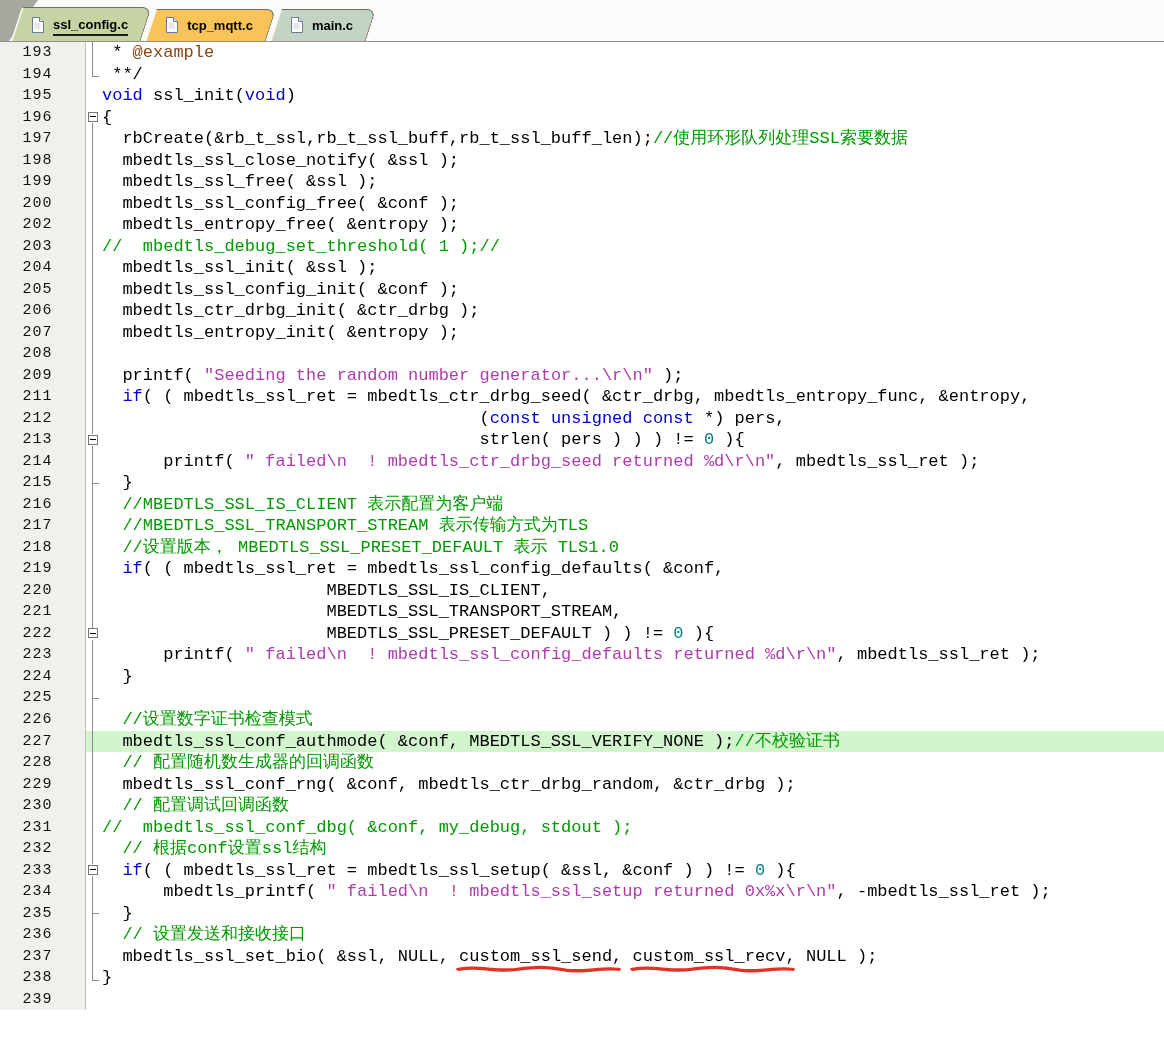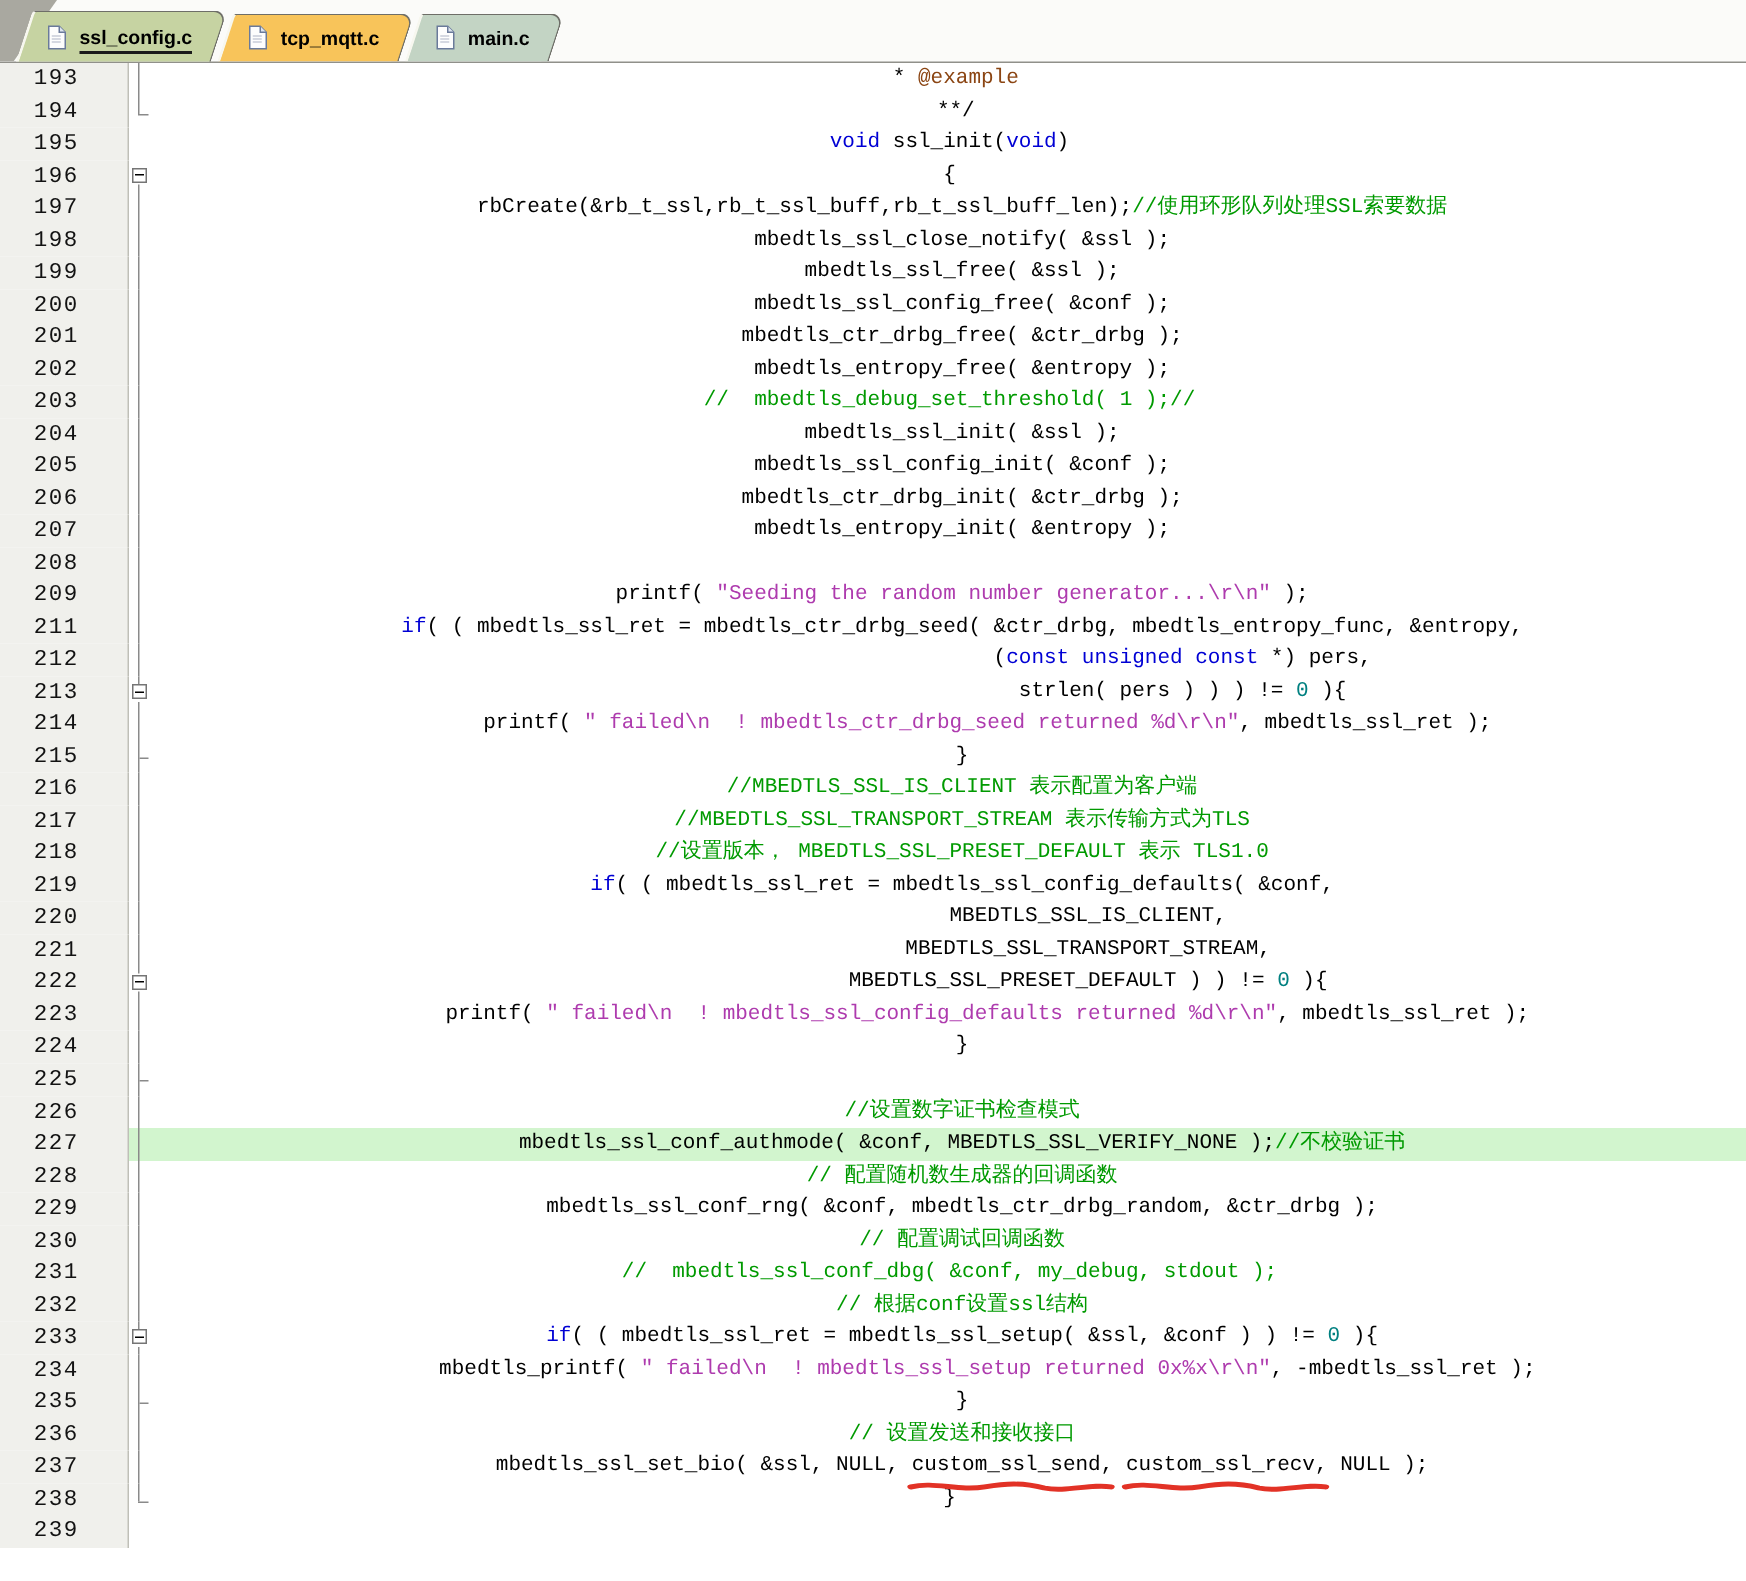--- a/index.html
+++ b/index.html
@@ -54,21 +54,21 @@
   .fe::before{left:6px;top:0;width:1px;height:58%;}
   .fe::after{left:6px;top:58%;width:7px;height:1px;}
   .fb::before{left:6px;top:0;width:1px;height:calc(50% - 6px);}
   .fb::after{left:6px;bottom:0;width:1px;height:calc(50% - 6px);}
   .fbs::before{left:6px;bottom:0;width:1px;height:calc(50% - 6px);}
   .fbox{
     position:absolute;left:2px;top:calc(50% - 5.5px);width:10px;height:10px;
     background:#fff;border:1px solid #757575;
   }
   .fbox::after{content:'';position:absolute;left:1px;top:3.5px;width:6px;height:1px;background:#000;}
-  .codeline{flex:1;font-size:14px;white-space:pre;text-align:center;}
+  .codeline{flex:1;font-size:17px;white-space:pre;}
   .row.hl .fold,.row.hl .codeline{background:var(--line_highlight,#d2f5ce);}
   .c-d{color:var(--default_text,#000);}
   .c-k{color:var(--keyword,#0000d4);}
   .c-c{color:var(--comment,#009a00);}
   .c-s{color:var(--string,#ae3bae);}
   .c-n{color:var(--number,#008080);}
   .c-b{color:var(--doc_tag,#8b4513);}
   .marked{position:relative;display:inline-block;}
   .wave{position:absolute;left:-4px;bottom:-6px;width:calc(100% + 14px);height:9px;pointer-events:none;}
 </style>
@@ -119,21 +119,20 @@
   </div>
   <div class="editor">
       <div class="row"><span class="ln">193</span><span class="fold fv"></span><span class="codeline"><span class="c-d"> * </span><span class="c-b">@example</span></span></div>
       <div class="row"><span class="ln">194</span><span class="fold fe"></span><span class="codeline"><span class="c-d"> **/</span></span></div>
       <div class="row"><span class="ln">195</span><span class="fold"></span><span class="codeline"><span class="c-k">void</span><span class="c-d"> ssl_init(</span><span class="c-k">void</span><span class="c-d">)</span></span></div>
       <div class="row"><span class="ln">196</span><span class="fold fbs"><span class="fbox"></span></span><span class="codeline"><span class="c-d">{</span></span></div>
       <div class="row"><span class="ln">197</span><span class="fold fv"></span><span class="codeline"><span class="c-d">  rbCreate(&amp;rb_t_ssl,rb_t_ssl_buff,rb_t_ssl_buff_len);</span><span class="c-c">//使用环形队列处理SSL索要数据</span></span></div>
       <div class="row"><span class="ln">198</span><span class="fold fv"></span><span class="codeline"><span class="c-d">  mbedtls_ssl_close_notify( &amp;ssl );</span></span></div>
       <div class="row"><span class="ln">199</span><span class="fold fv"></span><span class="codeline"><span class="c-d">  mbedtls_ssl_free( &amp;ssl );</span></span></div>
       <div class="row"><span class="ln">200</span><span class="fold fv"></span><span class="codeline"><span class="c-d">  mbedtls_ssl_config_free( &amp;conf );</span></span></div>
-      <div class="row"><span class="ln">201</span><span class="fold fv"></span><span class="codeline"><span class="c-d">  mbedtls_ctr_drbg_free( &amp;ctr_drbg );</span></span></div>
       <div class="row"><span class="ln">202</span><span class="fold fv"></span><span class="codeline"><span class="c-d">  mbedtls_entropy_free( &amp;entropy );</span></span></div>
       <div class="row"><span class="ln">203</span><span class="fold fv"></span><span class="codeline"><span class="c-c">//  mbedtls_debug_set_threshold( 1 );//</span></span></div>
       <div class="row"><span class="ln">204</span><span class="fold fv"></span><span class="codeline"><span class="c-d">  mbedtls_ssl_init( &amp;ssl );</span></span></div>
       <div class="row"><span class="ln">205</span><span class="fold fv"></span><span class="codeline"><span class="c-d">  mbedtls_ssl_config_init( &amp;conf );</span></span></div>
       <div class="row"><span class="ln">206</span><span class="fold fv"></span><span class="codeline"><span class="c-d">  mbedtls_ctr_drbg_init( &amp;ctr_drbg );</span></span></div>
       <div class="row"><span class="ln">207</span><span class="fold fv"></span><span class="codeline"><span class="c-d">  mbedtls_entropy_init( &amp;entropy );</span></span></div>
       <div class="row"><span class="ln">208</span><span class="fold fv"></span><span class="codeline"></span></div>
       <div class="row"><span class="ln">209</span><span class="fold fv"></span><span class="codeline"><span class="c-d">  printf( </span><span class="c-s">"Seeding the random number generator...\r\n"</span><span class="c-d"> );</span></span></div>
       <div class="row"><span class="ln">211</span><span class="fold fv"></span><span class="codeline"><span class="c-d">  </span><span class="c-k">if</span><span class="c-d">( ( mbedtls_ssl_ret = mbedtls_ctr_drbg_seed( &amp;ctr_drbg, mbedtls_entropy_func, &amp;entropy,</span></span></div>
       <div class="row"><span class="ln">212</span><span class="fold fv"></span><span class="codeline"><span class="c-d">                                     (</span><span class="c-k">const</span><span class="c-d"> </span><span class="c-k">unsigned</span><span class="c-d"> </span><span class="c-k">const</span><span class="c-d"> *) pers,</span></span></div>

